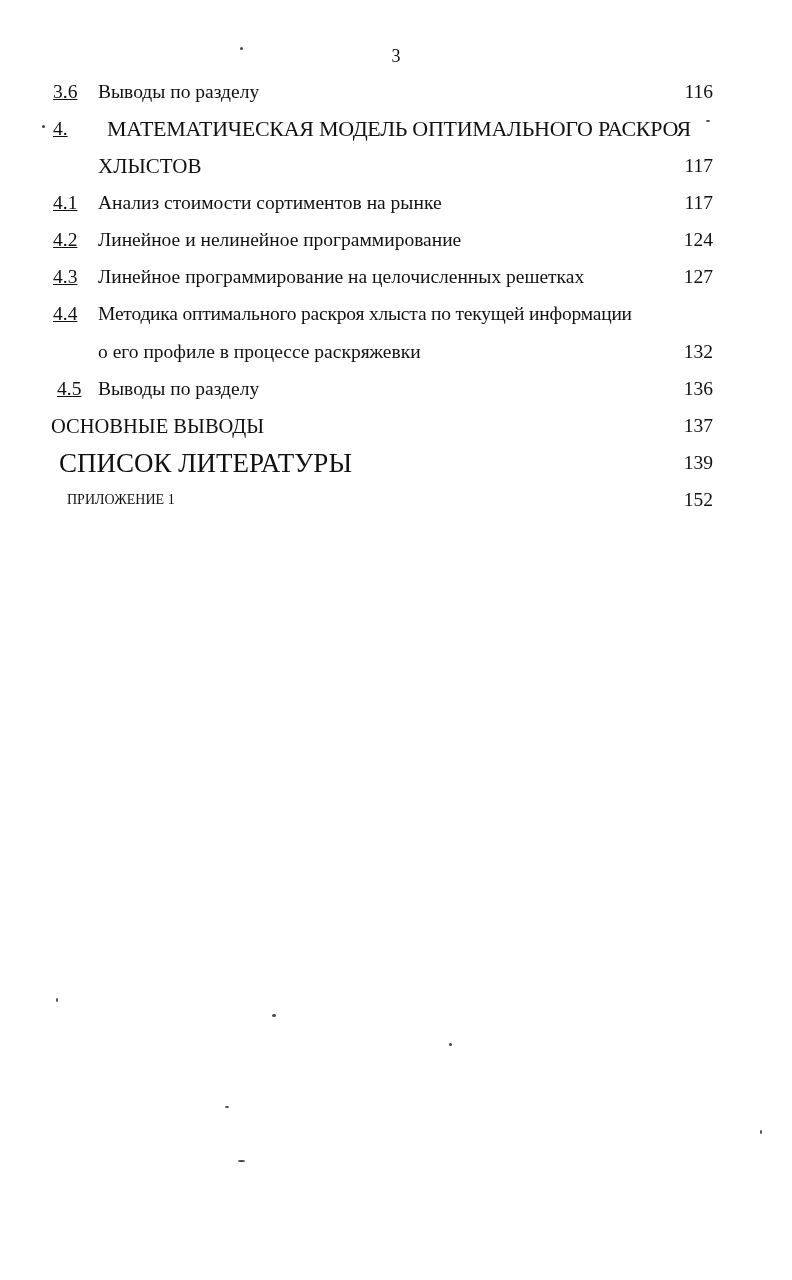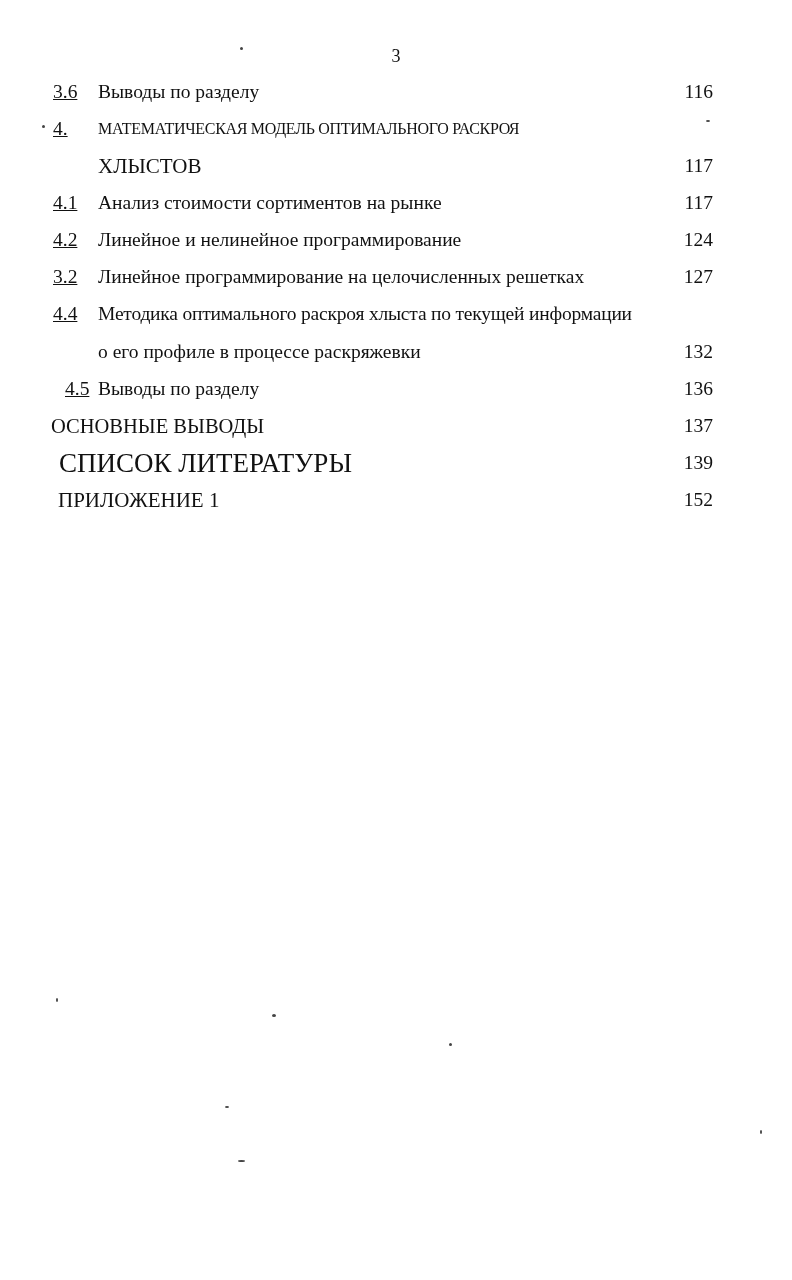--- a/index.html
+++ b/index.html
@@ -23,72 +23,72 @@
 <div class="toc">
 
   <div class="row" style="top:80px;left:53px;width:660px;">
     <span class="num" style="left:0">3.6</span>
     <span class="title" style="left:45px">Выводы по разделу</span>
     <span class="pg">116</span>
   </div>
 
   <div class="row" style="top:117px;left:53px;width:660px;">
     <span class="num" style="left:0">4.</span>
-    <span class="title" style="left:45px;font-size:16px;letter-spacing:-0.3px">МАТЕМАТИЧЕСКАЯ МОДЕЛЬ ОПТИМАЛЬНОГО РАСКРОЯ</span>
+    <span class="title" style="left:54px;font-size:22px;letter-spacing:-0.3px">МАТЕМАТИЧЕСКАЯ МОДЕЛЬ ОПТИМАЛЬНОГО РАСКРОЯ</span>
   </div>
   <div class="row" style="top:154px;left:53px;width:660px;">
     <span class="title" style="left:45px;font-size:21px">ХЛЫСТОВ</span>
     <span class="pg">117</span>
   </div>
 
   <div class="row" style="top:191px;left:53px;width:660px;">
     <span class="num" style="left:0">4.1</span>
     <span class="title" style="left:45px">Анализ стоимости сортиментов на рынке</span>
     <span class="pg">117</span>
   </div>
 
   <div class="row" style="top:228px;left:53px;width:660px;">
     <span class="num" style="left:0">4.2</span>
     <span class="title" style="left:45px">Линейное и нелинейное программирование</span>
     <span class="pg">124</span>
   </div>
 
   <div class="row" style="top:265px;left:53px;width:660px;">
-    <span class="num" style="left:0">3.2</span>
+    <span class="num" style="left:0">4.3</span>
     <span class="title" style="left:45px">Линейное программирование на целочисленных решетках</span>
     <span class="pg">127</span>
   </div>
 
   <div class="row" style="top:302px;left:53px;width:660px;">
     <span class="num" style="left:0">4.4</span>
     <span class="title" style="left:45px;letter-spacing:-0.2px">Методика оптимального раскроя хлыста по текущей информации</span>
   </div>
   <div class="row" style="top:340px;left:53px;width:660px;">
     <span class="title" style="left:45px">о его профиле в процессе раскряжевки</span>
     <span class="pg">132</span>
   </div>
 
   <div class="row" style="top:377px;left:53px;width:660px;">
-    <span class="num" style="left:12px">4.5</span>
+    <span class="num" style="left:4px">4.5</span>
     <span class="title" style="left:45px">Выводы по разделу</span>
     <span class="pg">136</span>
   </div>
 
   <div class="row" style="top:414px;left:51px;width:662px;">
     <span class="title" style="left:0;font-size:20.5px">ОСНОВНЫЕ ВЫВОДЫ</span>
     <span class="pg">137</span>
   </div>
 
   <div class="row" style="top:451px;left:51px;width:662px;">
     <span class="title" style="left:8px;font-size:27px">СПИСОК ЛИТЕРАТУРЫ</span>
     <span class="pg">139</span>
   </div>
 
   <div class="row" style="top:488px;left:51px;width:662px;">
-    <span class="title" style="left:7px;font-size:21px">ПРИЛОЖЕНИЕ 1</span>
+    <span class="title" style="left:16px;font-size:14px">ПРИЛОЖЕНИЕ 1</span>
     <span class="pg">152</span>
   </div>
 </div>
 
 <div class="speck" style="left:240px;top:47px;width:3px;height:3px;"></div>
 <div class="speck" style="left:42px;top:125px;width:3px;height:3px;"></div>
 <div class="speck" style="left:706px;top:120px;width:4px;height:2px;"></div>
 <div class="speck" style="left:272px;top:1014px;width:4px;height:3px;"></div>
 <div class="speck" style="left:449px;top:1043px;width:3px;height:3px;"></div>
 <div class="speck" style="left:225px;top:1106px;width:4px;height:2px;"></div>

